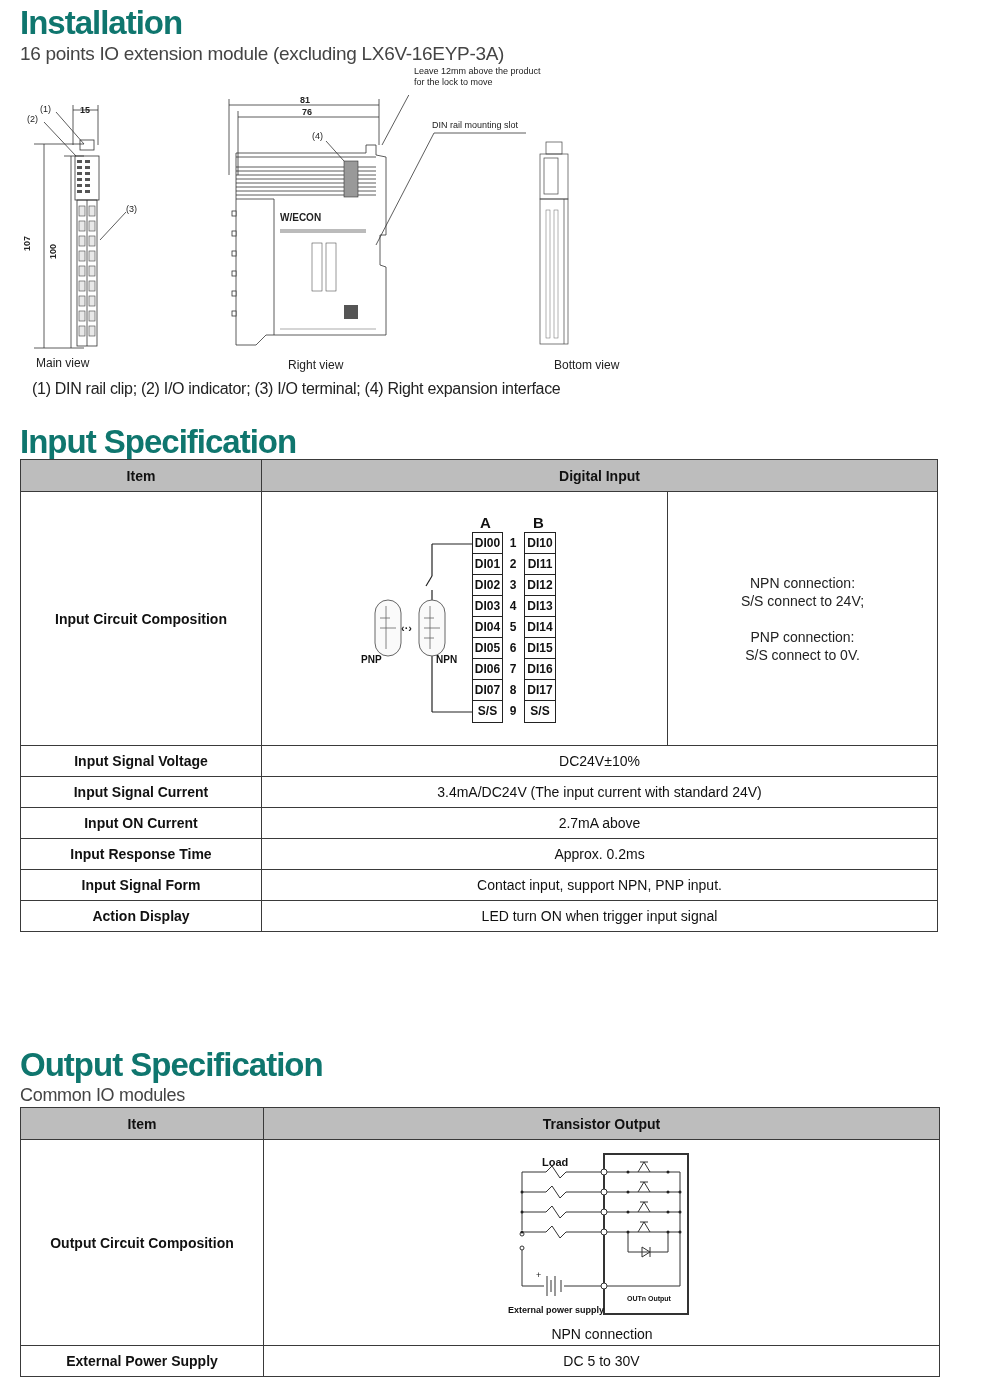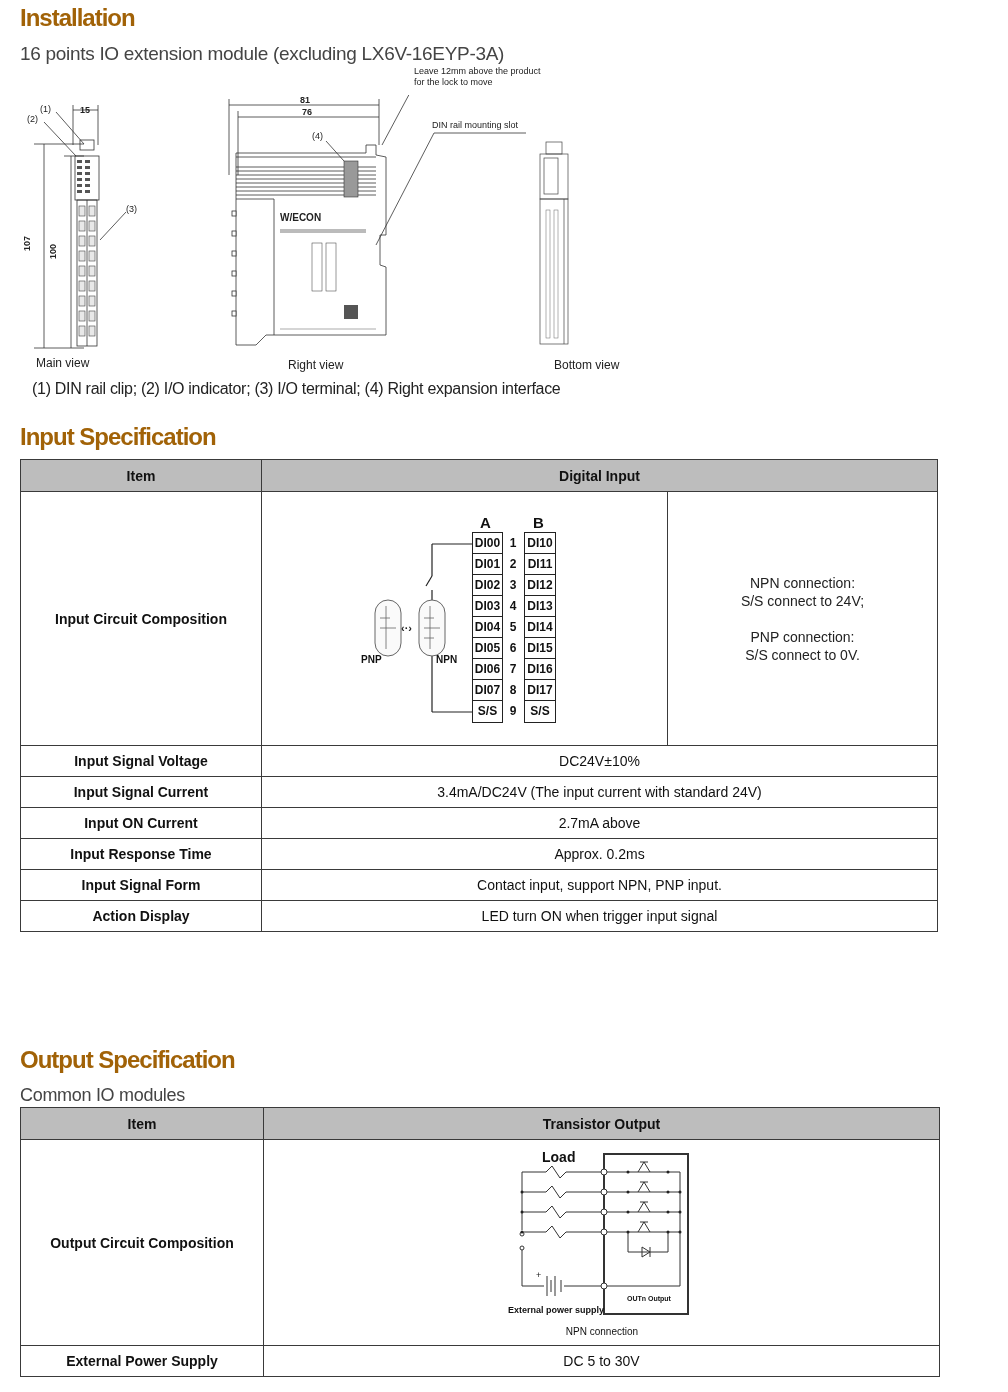--- a/index.html
+++ b/index.html
@@ -1,19 +1,19 @@
 <!DOCTYPE html>
 <html><head>
 <meta charset="utf-8">
 <style>
   * { box-sizing: border-box; margin: 0; padding: 0; }
   html, body { width: 1008px; height: 1392px; background: #ffffff; overflow: hidden; }
   body { position: relative; font-family: "Liberation Sans", sans-serif; color: #111; }
 
-  .h1 { position: absolute; left: 20px; font-size: 24px; font-weight: bold; color: #a16207; letter-spacing: -1px; line-height: 1; }
+  .h1 { position: absolute; left: 20px; font-size: 33px; font-weight: bold; color: #0f766e; letter-spacing: -1px; line-height: 1; }
   .sub { position: absolute; left: 20px; font-size: 19px; color: #444; line-height: 1; letter-spacing: -0.3px; }
   .small { position: absolute; font-size: 9px; color: #222; line-height: 11px; }
   .caption { position: absolute; font-size: 12px; color: #222; }
   .legend { position: absolute; left: 32px; top: 380px; font-size: 16px; color: #222; letter-spacing: -0.3px; }
 
   table.spec { position: absolute; left: 20px; width: 917px; border-collapse: collapse; table-layout: fixed; }
   table.spec td, table.spec th { border: 1.5px solid #3a3a3a; text-align: center; vertical-align: middle; font-size: 14px; }
   table.spec th { background: #bdbdbd; font-weight: bold; height: 32px; }
   table.spec td.item { font-weight: bold; }
   table.spec td { height: 31px; }
@@ -360,24 +360,24 @@
                 <line x1="376" y1="38" x2="384" y2="38"></line>
             <polyline points="374,68 380,58 386,68"></polyline>
                 <line x1="376" y1="58" x2="384" y2="58"></line>
             <polyline points="374,88 380,78 386,88"></polyline>
                 <line x1="376" y1="78" x2="384" y2="78"></line>
             <polygon points="378,103 378,113 386,108"></polygon>
                 <line x1="386" y1="103" x2="386" y2="113"></line>
           </g>
           <text x="272" y="134" font-size="9" font-family="Liberation Sans, sans-serif" fill="#222">+</text>
         </svg>
-        <div style="position:absolute; left:278px; top:7px; font-size:14px; font-weight:bold;text-align:center;">Load</div>
+        <div style="position:absolute; left:278px; top:14px; font-size:11px; font-weight:bold;text-align:center;">Load</div>
         <div style="position:absolute; left:244px; top:163px; font-size:9px; font-weight:bold;">External power supply</div>
         <div style="position:absolute; left:363px; top:153px; font-size:7px; font-weight:bold;">OUTn Output</div>
-        <div style="position:absolute; left:0; width:676px; top:184px; font-size:10px; text-align:center;">NPN connection</div>
+        <div style="position:absolute; left:0; width:676px; top:184px; font-size:14px; text-align:center;">NPN connection</div>
       </div>
     </td>
   </tr>
   <tr>
     <td class="item">External Power Supply</td>
     <td>DC 5 to 30V</td>
   </tr>
 </tbody>
   </table>
 

